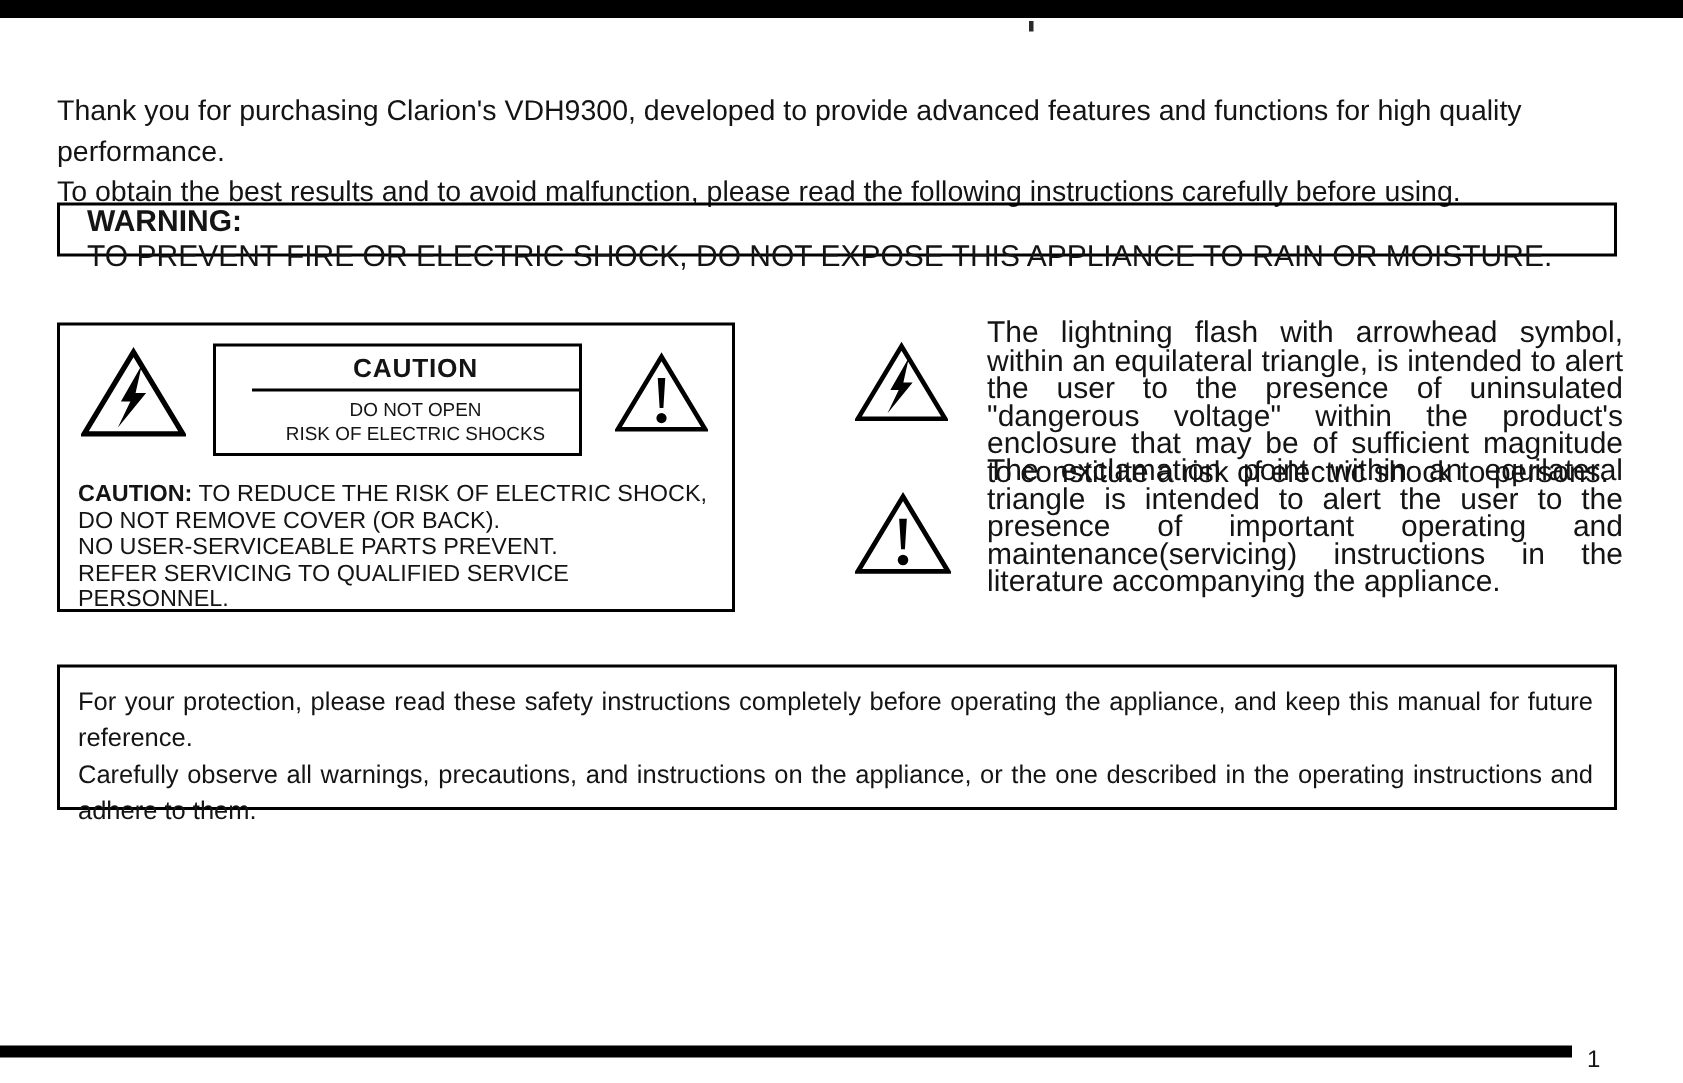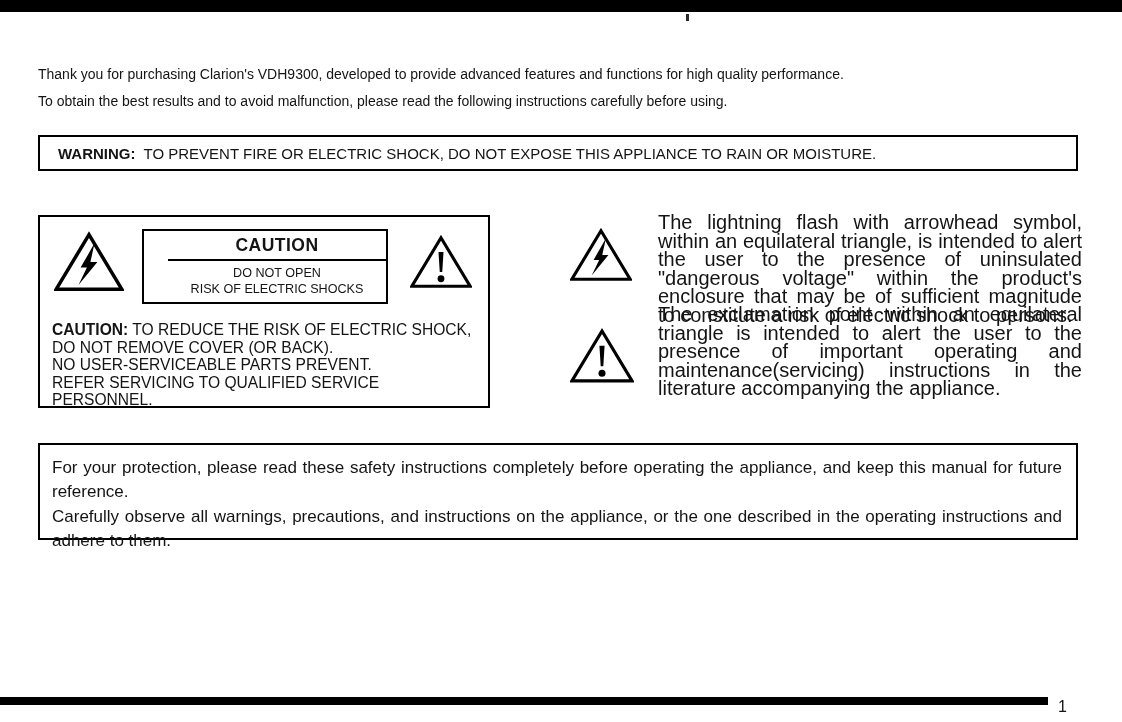--- a/index.html
+++ b/index.html
@@ -17,30 +17,31 @@
     position: absolute; left: 0; top: 0;
     width: 1122px; height: 12px; background: #000;
   }
   .reg-mark {
     position: absolute; left: 686px; top: 14px;
     width: 3px; height: 7px; background: #2a2a2a;
   }
 
   .intro {
     position: absolute; left: 38px; top: 61px; width: 1044px;
-    font-size: 14px; line-height: 27px;
+    font-size: 19px; line-height: 27px;
   }
 
   .warning-box {
     position: absolute; left: 38px; top: 135px;
     width: 1040px; height: 36px;
     border: 2px solid #000;
-    display: flex; align-items: center;
+    display: flex; align-items: flex-start;
     padding-left: 18px;
-    font-size: 15px;
+    font-size: 20px;
+    flex-direction: column;
   }
   .warning-box b { margin-right: 8px; }
 
   .caution-box {
     position: absolute; left: 38px; top: 215px;
     width: 452px; height: 193px;
     border: 2px solid #000;
   }
   .caution-top {
     position: absolute; left: 0; top: 0; width: 100%; height: 96px;

